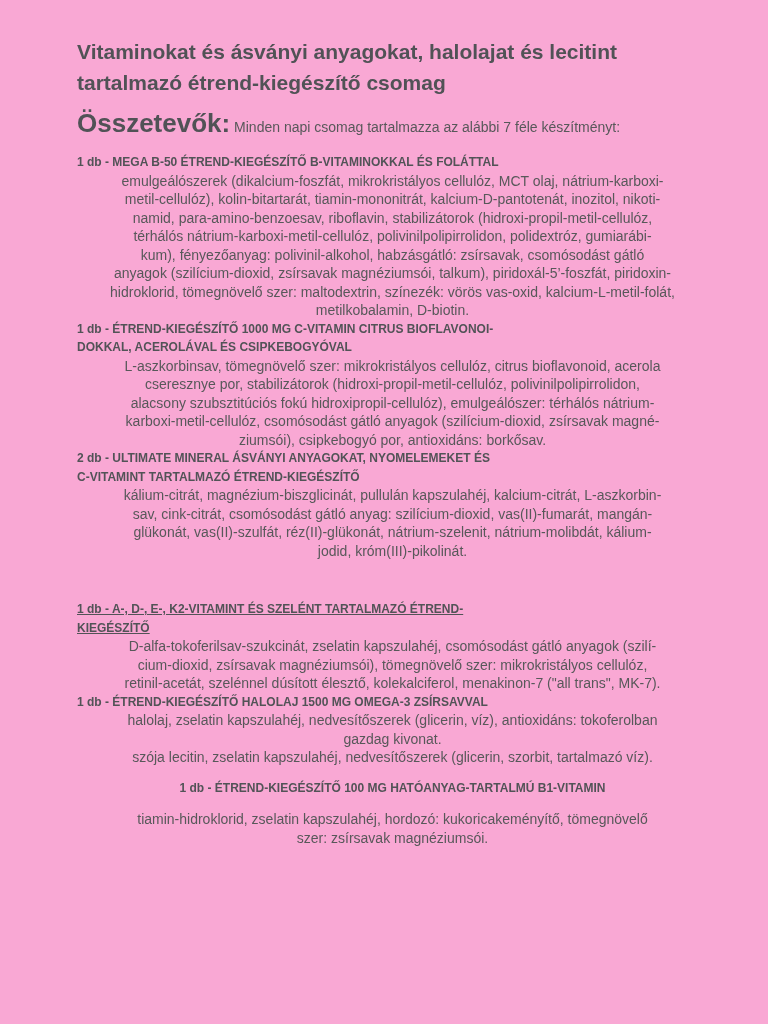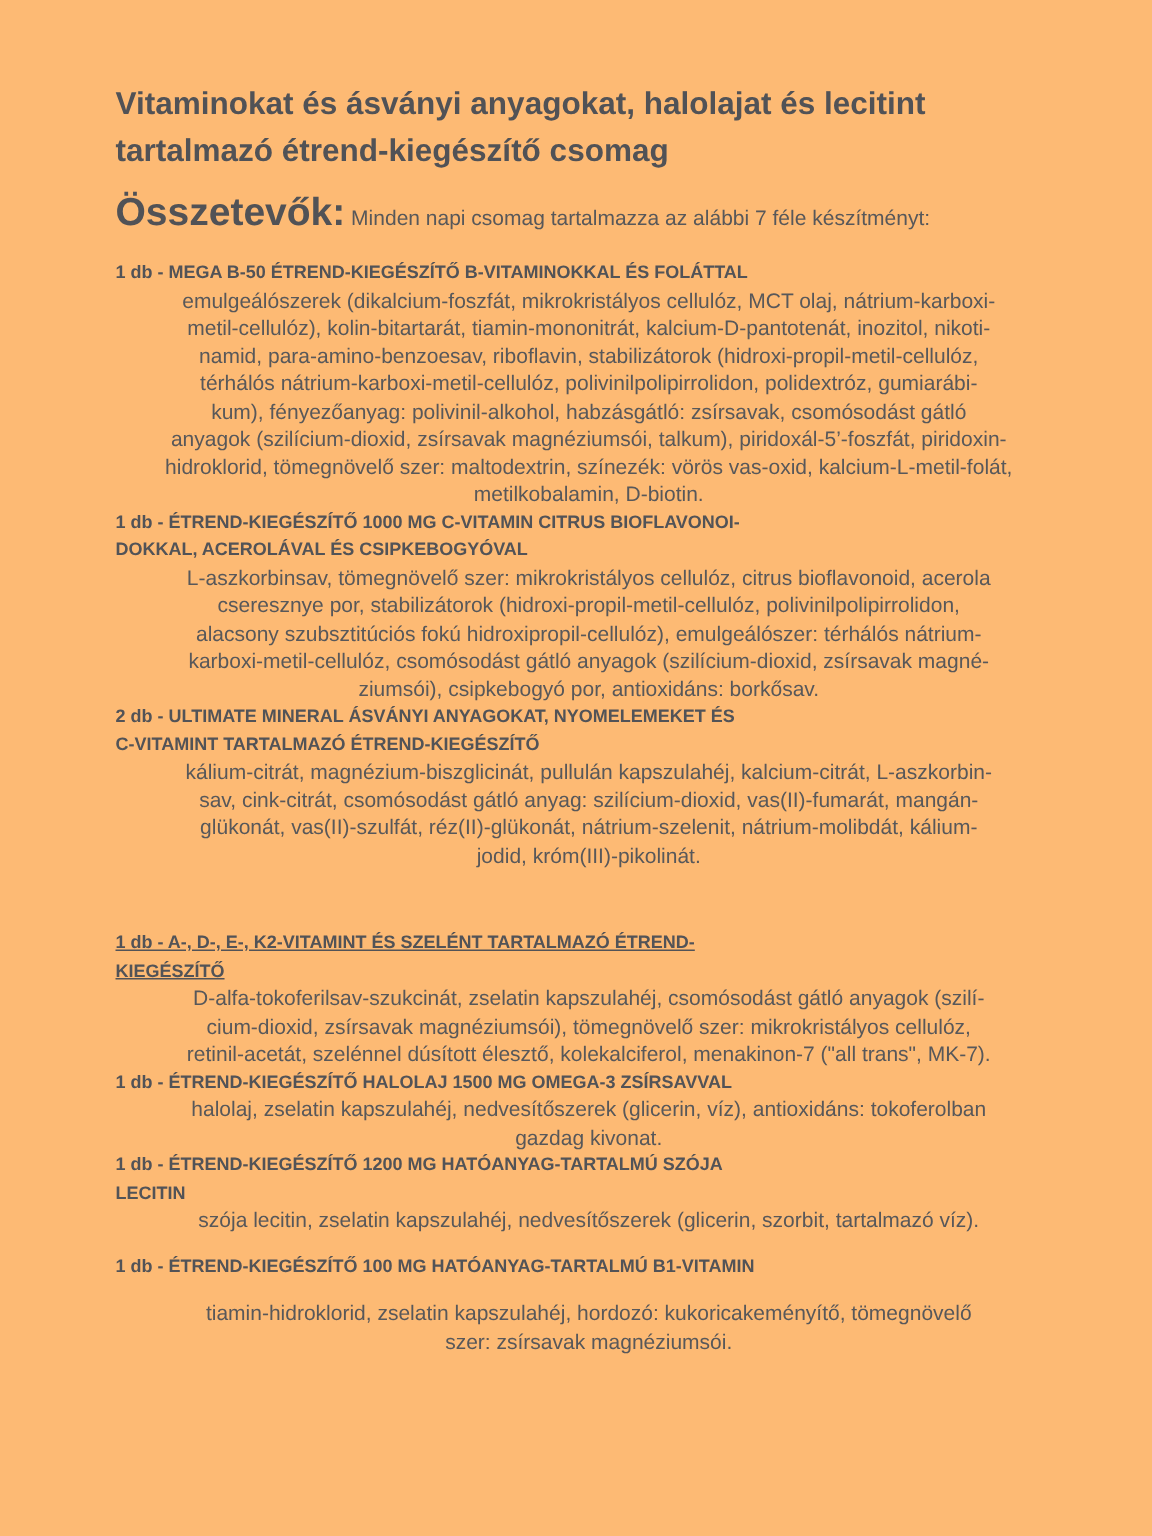--- a/index.html
+++ b/index.html
@@ -8,22 +8,22 @@
     background: #ffffff;
     width: 768px;
     height: 1024px;
     overflow: hidden;
     font-family: "Liberation Sans", sans-serif;
   }
   .page {
     box-sizing: border-box;
     width: 768px;
     height: 1024px;
-    padding: 54px 60px 0 77px;
-    background: #fdba74;
+    padding: 36px 60px 0 77px;
+    background: #f9a8d4;
     color: #58585a;
   }
   .page-title {
     margin: 0;
     font-size: 21px;
     font-weight: bold;
     line-height: 31px;
     color: #515256;
     white-space: pre;
   }
@@ -59,21 +59,21 @@
     font-weight: normal;
     line-height: 18.5px;
     color: #58585a;
     white-space: pre;
     text-align: center;
   }
   .section-body .b {
     font-weight: normal;
   }
   .gap-lg { margin-top: 40px; text-decoration: underline; }
-  .gap-sm { margin-top: 12px; }
+  .gap-sm { margin-top: 12px; text-align: center; }
   .body-gap { margin-top: 13px; }
 </style>
 </head>
 <body>
 
 <div class="page">
   <h1 class="page-title">Vitaminokat és ásványi anyagokat, halolajat és lecitint
 tartalmazó étrend-kiegészítő csomag</h1>
 
   <div class="intro-line">
@@ -115,22 +115,20 @@
         <p class="section-body"><span>D-alfa-tokoferilsav-szukcinát, zselatin kapszulahéj, csomósodást gátló anyagok (szilí-
 cium-dioxid, zsírsavak magnéziumsói), tömegnövelő szer: mikrokristályos cellulóz,
 retinil-acetát, szelénnel dúsított élesztő, kolekalciferol, menakinon-7 ("all trans", MK-7).</span></p>
       </section>
       <section>
         <h2 class="section-heading">1 db - ÉTREND-KIEGÉSZÍTŐ HALOLAJ 1500 MG OMEGA-3 ZSÍRSAVVAL</h2>
         <p class="section-body"><span class="b">halolaj</span><span>, zselatin kapszulahéj, nedvesítőszerek (glicerin, víz), antioxidáns: tokoferolban
 gazdag kivonat.</span></p>
       </section>
       <section>
-        <h2 class="section-heading">1 db - ÉTREND-KIEGÉSZÍTŐ 1200 MG HATÓANYAG-TARTALMÚ SZÓJA
-LECITIN</h2>
         <p class="section-body"><span class="b">szója lecitin</span><span>, zselatin kapszulahéj, nedvesítőszerek (glicerin, szorbit, tartalmazó víz).</span></p>
       </section>
       <section>
         <h2 class="section-heading gap-sm">1 db - ÉTREND-KIEGÉSZÍTŐ 100 MG HATÓANYAG-TARTALMÚ B1-VITAMIN</h2>
         <p class="section-body body-gap"><span>tiamin-hidroklorid, zselatin kapszulahéj, hordozó: kukoricakeményítő, tömegnövelő
 szer: zsírsavak magnéziumsói.</span></p>
       </section>
     </div>
 </div>
 

